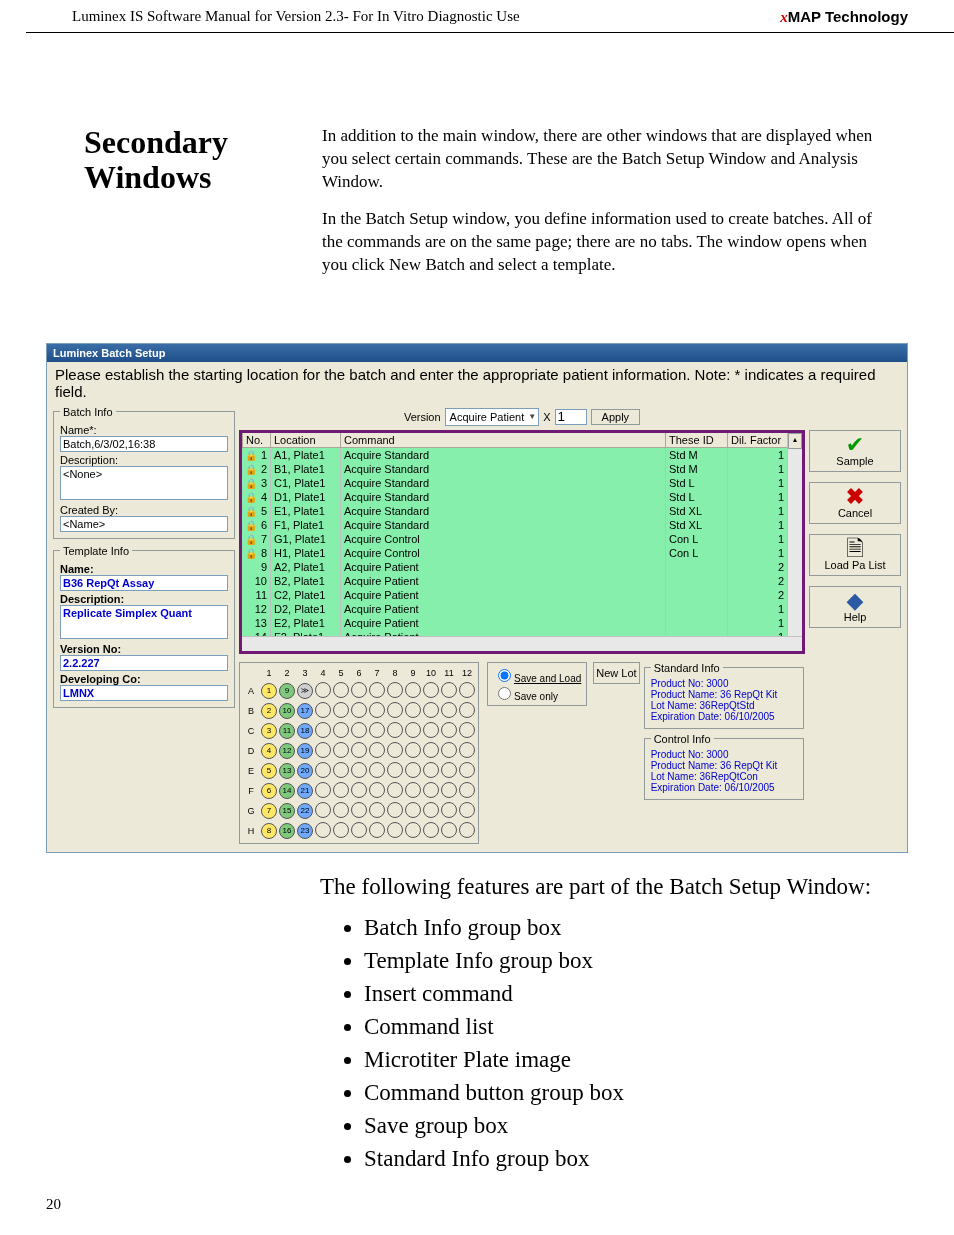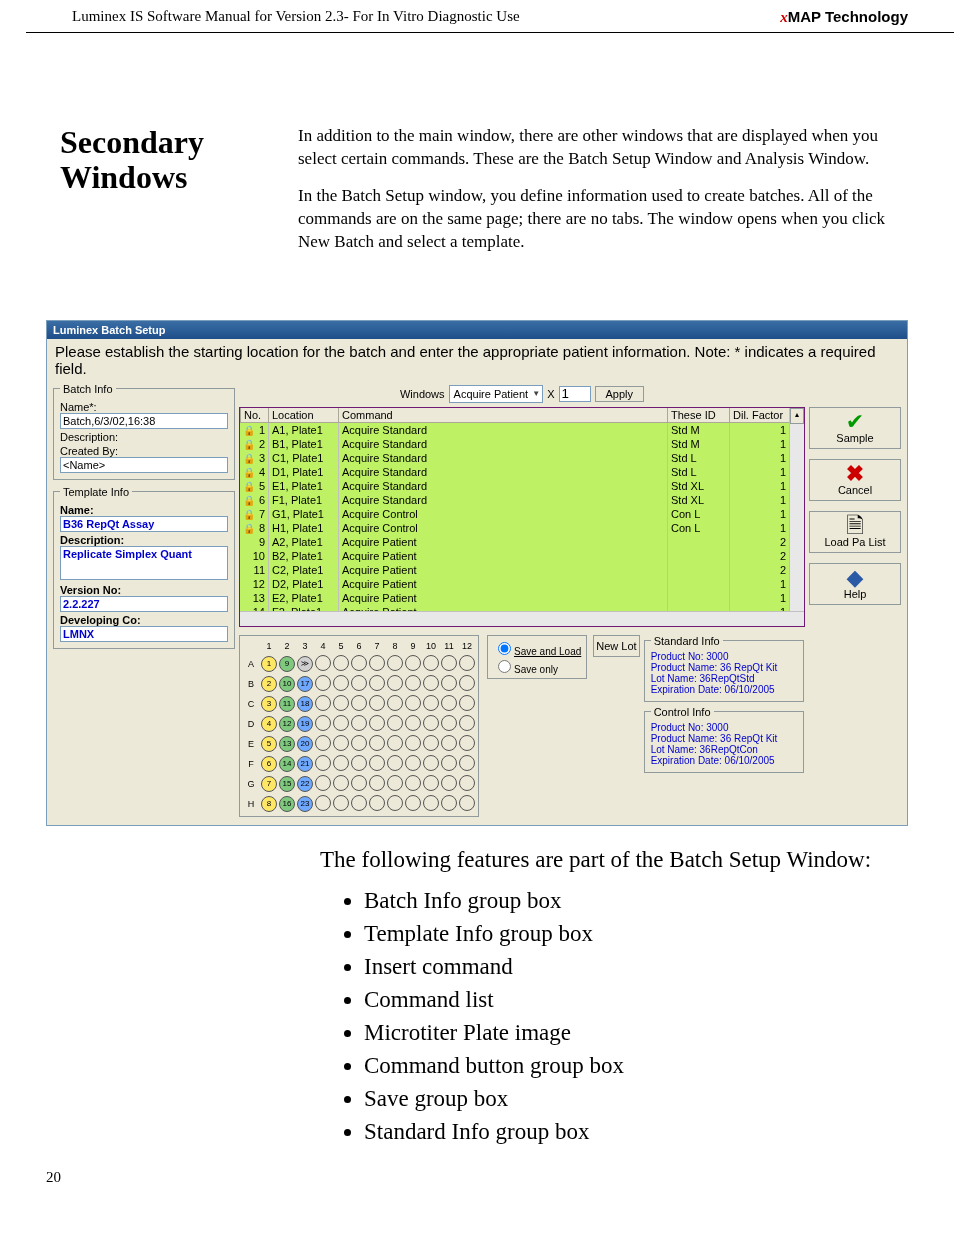--- a/index.html
+++ b/index.html
@@ -5,20 +5,21 @@
   body {
     margin: 0;
     padding: 0;
     background: #fff;
     font-family: "Times New Roman", serif;
     color: #000;
     width: 954px;
   }
   .page {
     padding: 60px 60px 40px 60px;
+    margin-left: 24px;
   }
   .runhead {
     display: flex;
     justify-content: space-between;
     font-size: 15px;
     padding: 8px 46px 6px 46px;
     border-bottom: 1px solid #000;
     margin-left: 26px;
   }
   .runhead .right { font-family: Arial, sans-serif; font-weight: bold; }
@@ -124,22 +125,22 @@
     border: 1px solid #7b9ebd; background: #fff; width: 26px; height: 14px; padding: 0 2px;
   }
   .btn {
     border: 1px solid #919b9c;
     background: #ece9d8;
     padding: 1px 10px;
     font: 11px Arial, sans-serif;
   }
 
   .grid {
-    border: 1px solid #701a75;
-    background: #bef264;
+    border: 3px solid #701a75;
+    background: #86efac;
     height: 218px;
     overflow: hidden;
     position: relative;
     display: flex;
     flex-direction: column;
   }
   .grid table { border-collapse: collapse; width: calc(100% - 14px); font-size: 11px; table-layout: fixed; }
   .grid th {
     background: #ece9d8;
     border: 1px solid #aca899;
@@ -255,40 +256,41 @@
   <div class="titlebar">Luminex Batch Setup</div>
   <div class="instructions">Please establish the starting location for the batch and enter the appropriate patient information. Note: * indicates a required field.</div>
   <div class="main">
 
     <div class="leftcol">
       <fieldset class="win">
         <legend>Batch Info</legend>
         <label>Name*:</label>
         <input class="txt" value="Batch,6/3/02,16:38" style="">
         <label>Description:</label>
+        <textarea class="ta" style="">&lt;None&gt;</textarea>
         <label>Created By:</label>
         <input class="txt" value="&lt;Name&gt;" style="">
       </fieldset>
 
       <fieldset class="win">
         <legend>Template Info</legend>
         <label><b>Name:</b></label>
         <input class="txt blue" value="B36 RepQt Assay" style="">
         <label><b>Description:</b></label>
         <textarea class="ta blue" style="">Replicate Simplex Quant</textarea>
         <label><b>Version No:</b></label>
         <input class="txt blue" value="2.2.227" style="">
         <label><b>Developing Co:</b></label>
         <input class="txt blue" value="LMNX" style="">
       </fieldset>
     </div>
 
     <div class="centercol">
       <div class="insertbar">
-        <span>Windows</span>
+        <span>Version</span>
         <span class="combo">Acquire Patient</span>
         <span>X</span>
         <input class="xinp" value="1" style="">
         <button class="btn">Apply</button>
       </div>
 
       <div class="grid">
         <table>
           <colgroup>
               <col style="width:28px">

